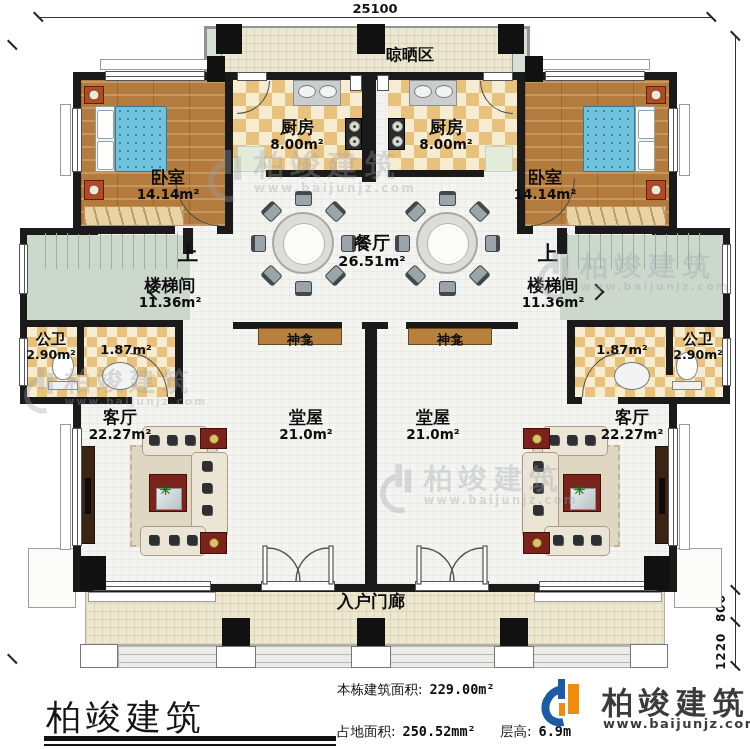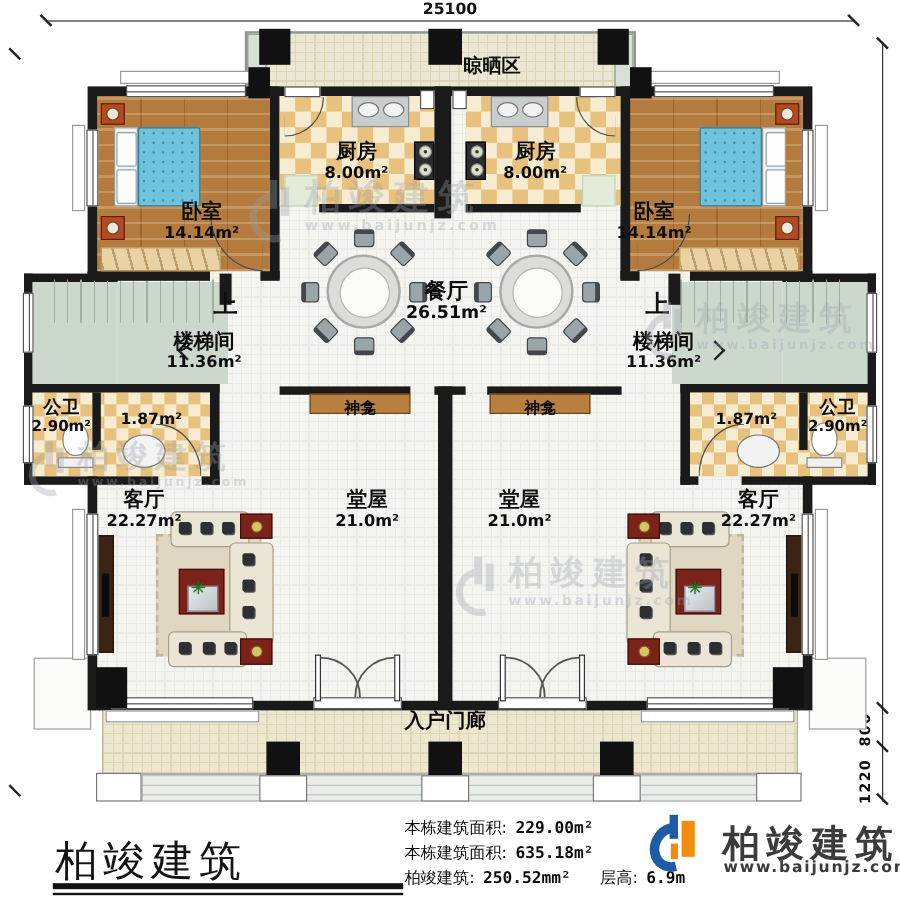--- a/index.html
+++ b/index.html
@@ -452,25 +452,22 @@
       </div>
   </div>
 
   <div class="title-cn">柏竣建筑</div>
   <div class="title-rule1"></div>
   <div class="title-rule2"></div>
 
   <div class="statline" style="left:337px;top:681px;">
     <span>本栋建筑面积:</span><b>229.00m²</b>
   </div>
-  <div class="statline" style="left:337px;top:702px;">
-    <span>本栋建筑面积:</span><b>635.18m²</b>
-  </div>
   <div class="statline" style="left:337px;top:723px;">
-    <span>柏竣建筑:</span><b>250.52mm²</b>
+    <span>占地面积:</span><b>250.52mm²</b>
   </div>
   <div class="statline" style="left:500px;top:723px;">
     <span>层高:</span><b>6.9m</b>
   </div>
 
   <div class="logo-mark">
     <div class="logo-swoosh"></div>
     <div class="lb" style="left:17px;top:3px;width:7px;height:20px;"></div>
     <div class="lo" style="left:27px;top:8px;width:11px;height:30px;"></div>
     <div class="lo" style="left:18px;top:27px;width:6px;height:13px;"></div>

